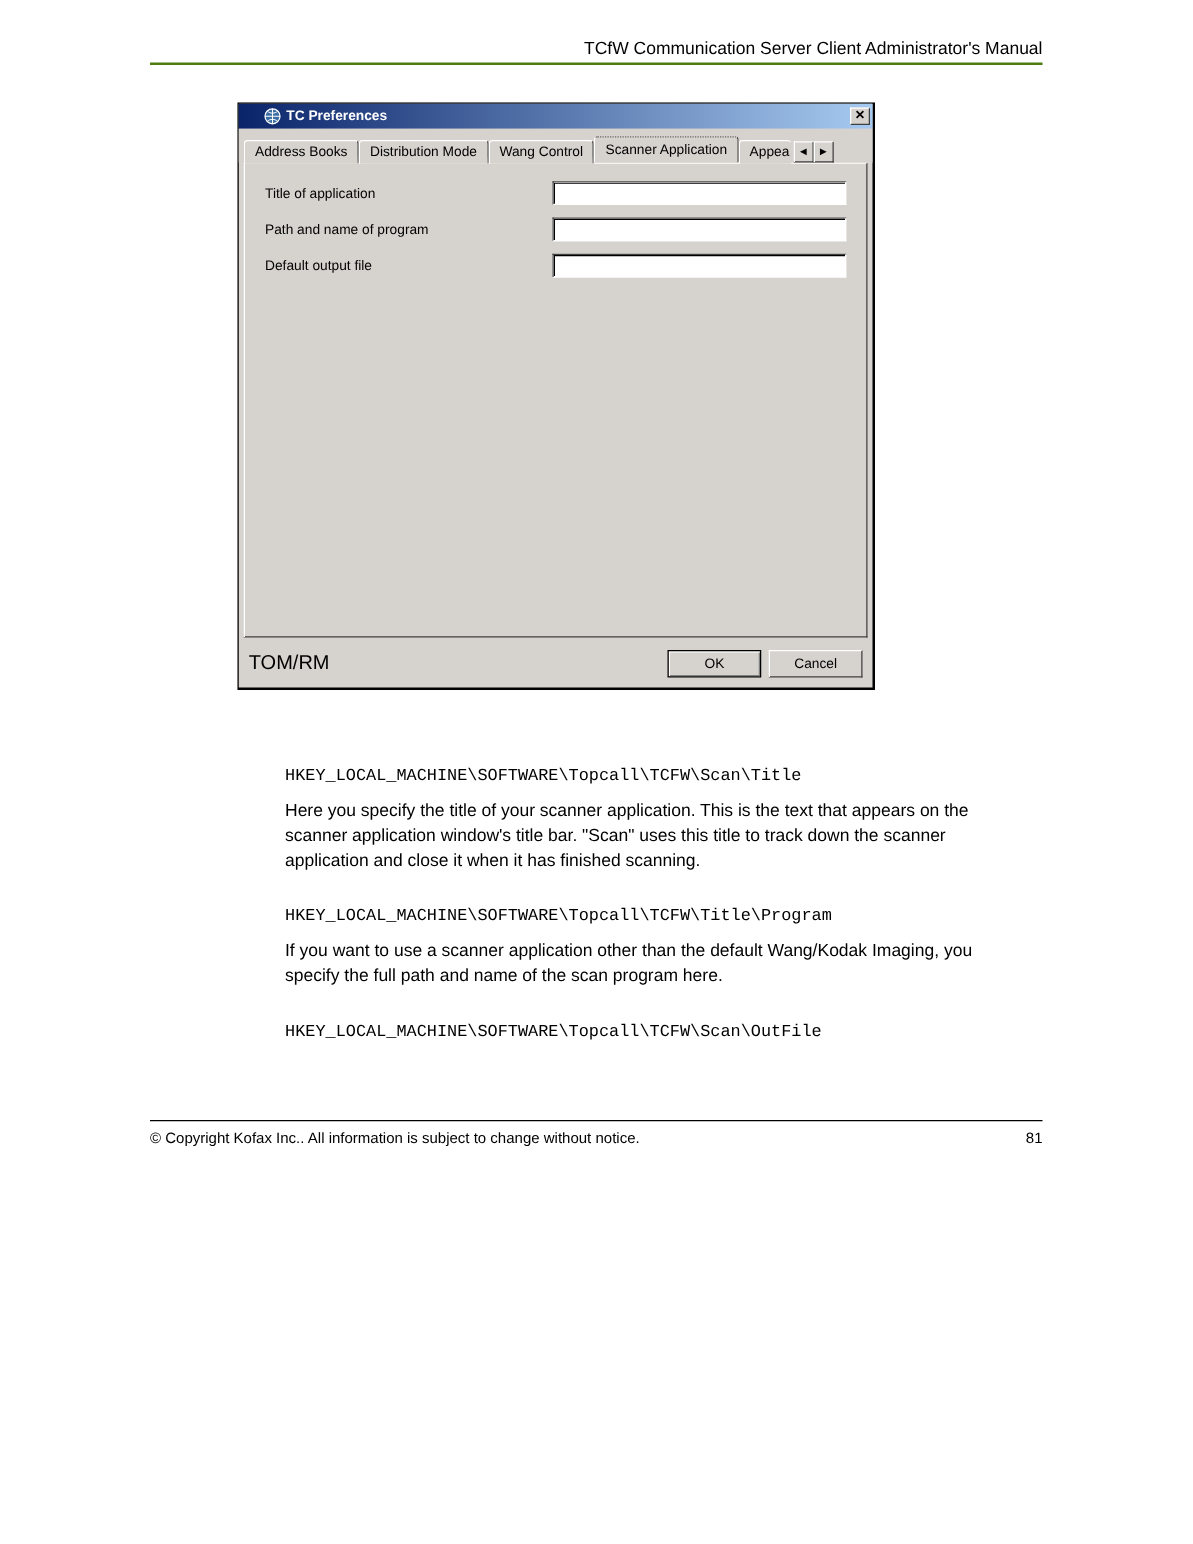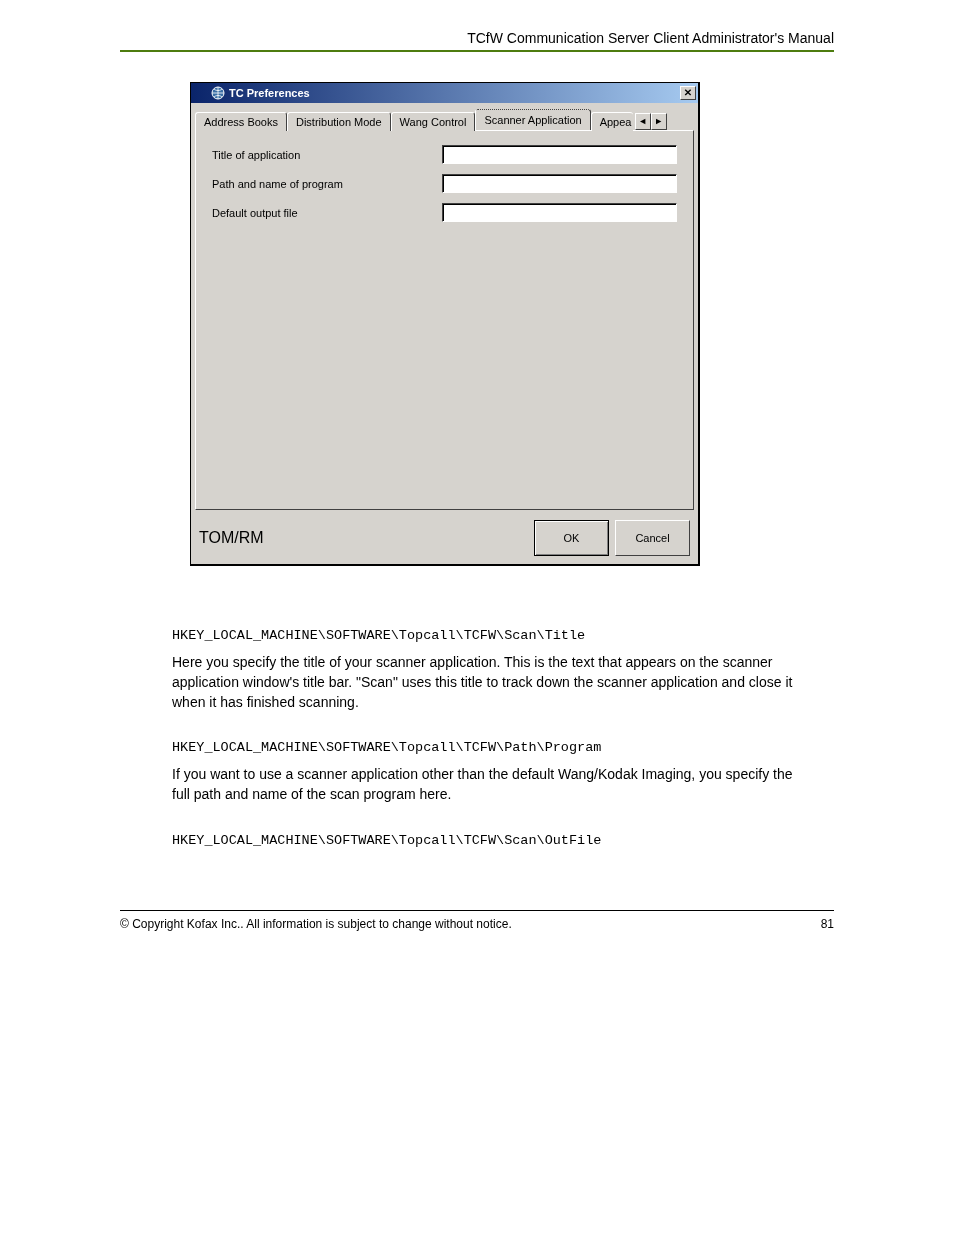--- a/index.html
+++ b/index.html
@@ -145,34 +145,34 @@
     display: flex;
     align-items: center;
     padding: 4px 8px 8px 8px;
     gap: 6px;
   }
   .footer-label {
     flex: 1;
     font-size: 16px;
   }
   .dlg-btn {
-    width: 75px; height: 36px;
+    width: 75px; height: 22px;
     background: #d6d3ce;
     border: 1px solid #fff;
     border-right-color: #404040;
     border-bottom-color: #404040;
     font-size: 11px;
     cursor: pointer;
   }
   .dlg-btn.default {
     border: 1px solid #000;
     box-shadow: inset 1px 1px 0 #fff, inset -1px -1px 0 #808080;
   }
   .body-text {
-    margin-left: 52px;
+    margin-left: 108px;
     margin-right: 20px;
     font-size: 14px;
     line-height: 1.45;
   }
   .section { margin-bottom: 26px; }
   .reg-path {
     font-family: "Courier New", monospace;
     font-size: 13.5px;
     margin-bottom: 6px;
     white-space: nowrap;
@@ -245,21 +245,21 @@
       </div>
     </div>
   </div>
 
   <div class="body-text">
     <div class="section">
       <div class="reg-path">HKEY_LOCAL_MACHINE\SOFTWARE\Topcall\TCFW\Scan\Title</div>
       <div class="desc">Here you specify the title of your scanner application. This is the text that appears on the scanner application window's title bar. "Scan" uses this title to track down the scanner application and close it when it has finished scanning.</div>
     </div>
     <div class="section">
-      <div class="reg-path">HKEY_LOCAL_MACHINE\SOFTWARE\Topcall\TCFW\Path\Program</div>
+      <div class="reg-path">HKEY_LOCAL_MACHINE\SOFTWARE\Topcall\TCFW\Title\Program</div>
       <div class="desc">If you want to use a scanner application other than the default Wang/Kodak Imaging, you specify the full path and name of the scan program here.</div>
     </div>
     <div class="section">
       <div class="reg-path">HKEY_LOCAL_MACHINE\SOFTWARE\Topcall\TCFW\Scan\OutFile</div>
     </div>
   </div>
 
   <div class="page-footer">
     <span>© Copyright Kofax Inc.. All information is subject to change without notice.</span>
     <span>81</span>

